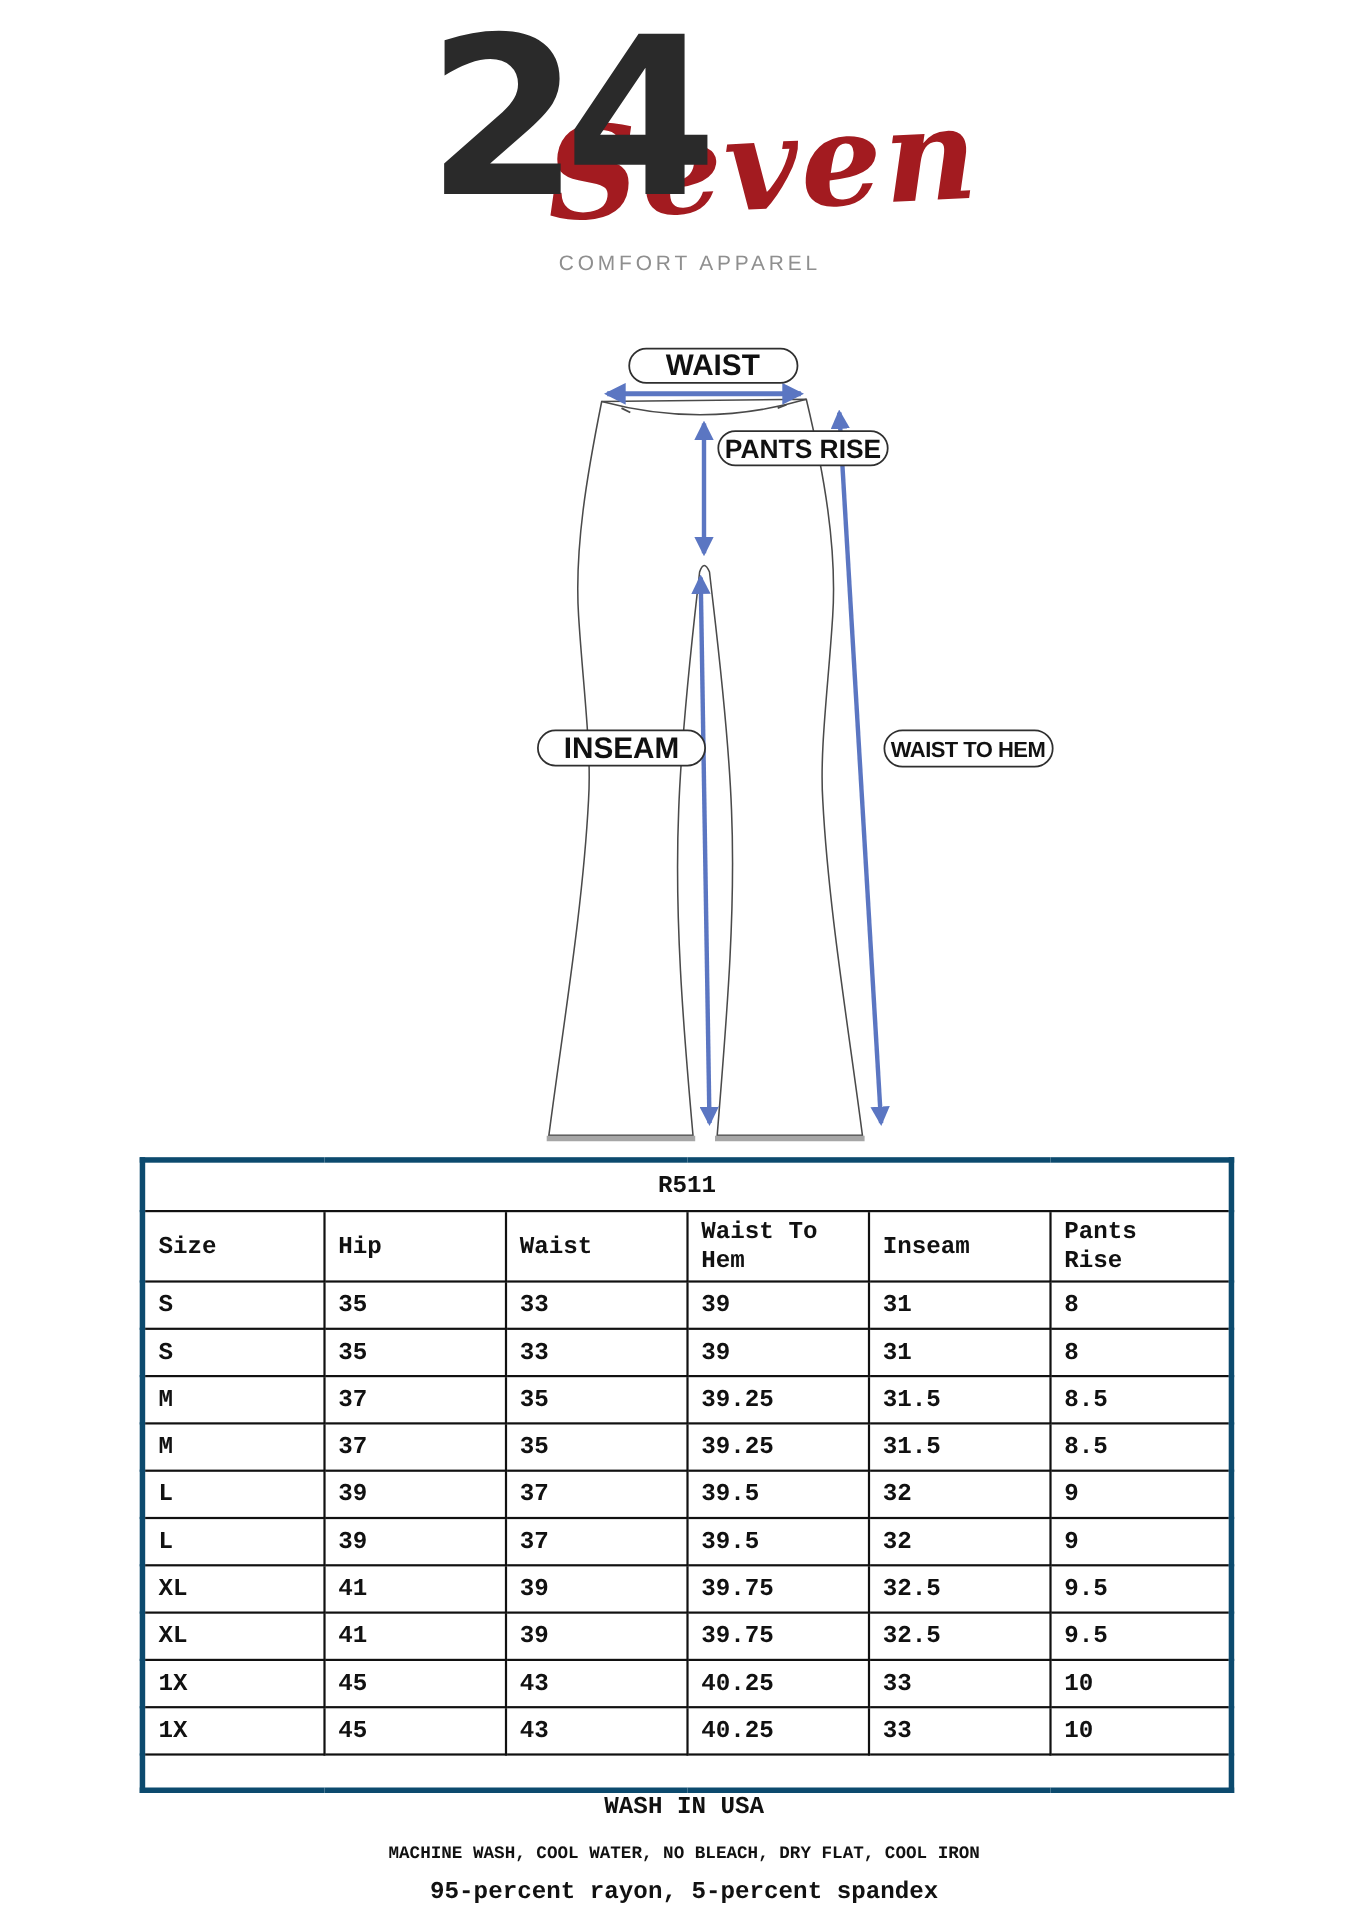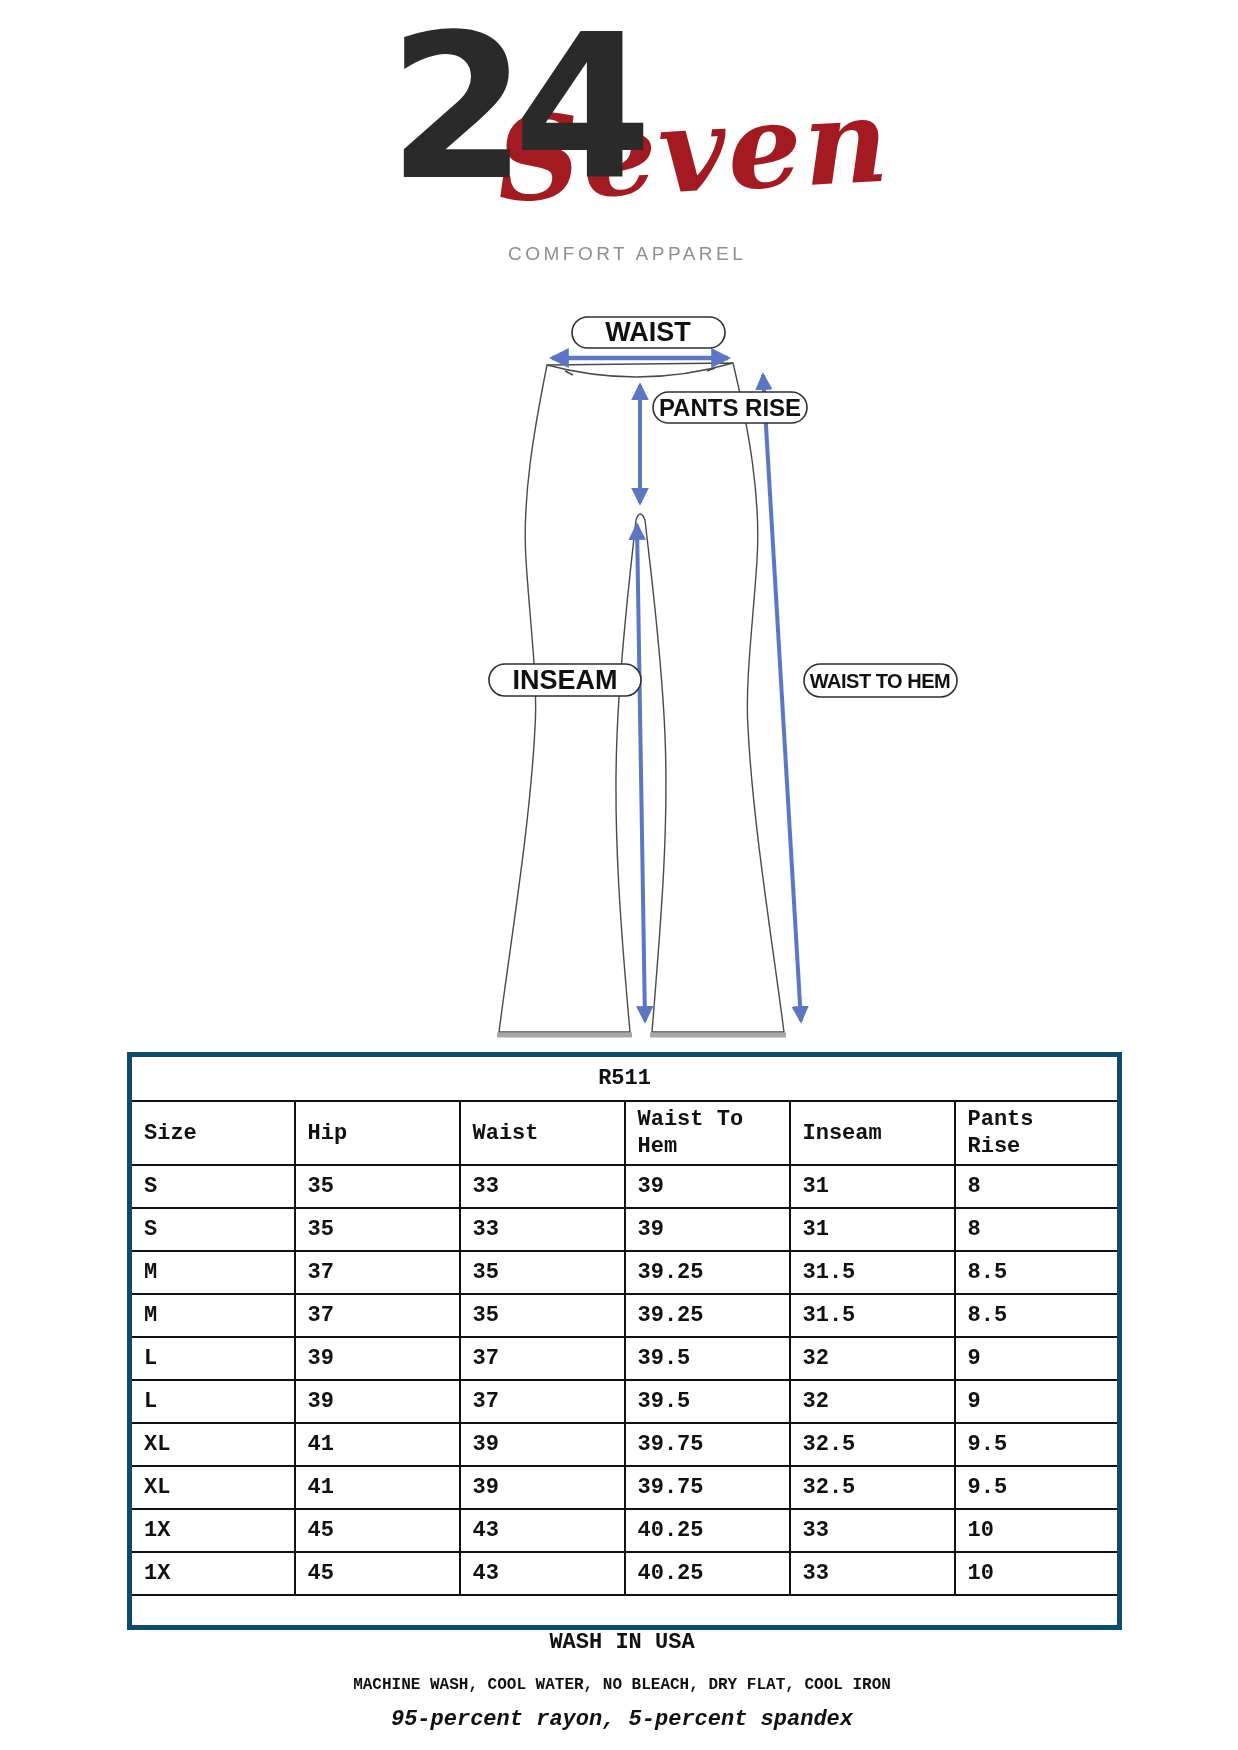--- a/index.html
+++ b/index.html
@@ -16,21 +16,21 @@
   }
   .logo-seven{
     position:absolute;left:500px;top:102px;z-index:1;
     font-family:"DejaVu Serif",serif;font-style:italic;font-weight:bold;
     font-size:116px;line-height:1;letter-spacing:2px;color:#a31b20;
     transform:rotate(-3deg);transform-origin:left bottom;
   }
   .logo-tagline{
     position:absolute;left:508px;top:229px;z-index:2;
     font-family:"Liberation Sans",sans-serif;font-size:19px;
-    letter-spacing:3.5px;color:#8f8f8f;white-space:nowrap;margin-top:14px;
+    letter-spacing:3.5px;color:#8f8f8f;white-space:nowrap;
   }
   
   .diagram{position:absolute;left:380px;top:280px;}
   .pill-text{
     font-family:"Liberation Sans",sans-serif;font-weight:600;fill:#111;
     text-anchor:middle;
   }
   
   .size-table{
     position:absolute;left:127px;top:1052px;width:990px;
@@ -46,21 +46,21 @@
   .size-table thead th{height:62px;line-height:27px;white-space:pre-line;font-weight:bold;}
   .size-table tbody tr{height:43px;}
   .size-table tr.spacer-row{height:32px;}
   
   .made-footer{
     position:absolute;left:127px;top:1630px;width:990px;text-align:center;
     font-family:"Liberation Mono",monospace;font-weight:bold;color:#111;
   }
   .made-footer .f1{font-size:22px;}
   .made-footer .f2{font-size:16px;margin-top:21px;white-space:nowrap;}
-  .made-footer .f3{font-size:22px;margin-top:13px;font-style:italic;}
+  .made-footer .f3{font-size:22px;margin-top:13px;}
 </style>
 </head>
 <body>
 
 <div class="page">
 
   <header>
     <div class="logo-24">24</div>
     <div class="logo-seven">Seven</div>
     <div class="logo-tagline">COMFORT APPAREL</div>

